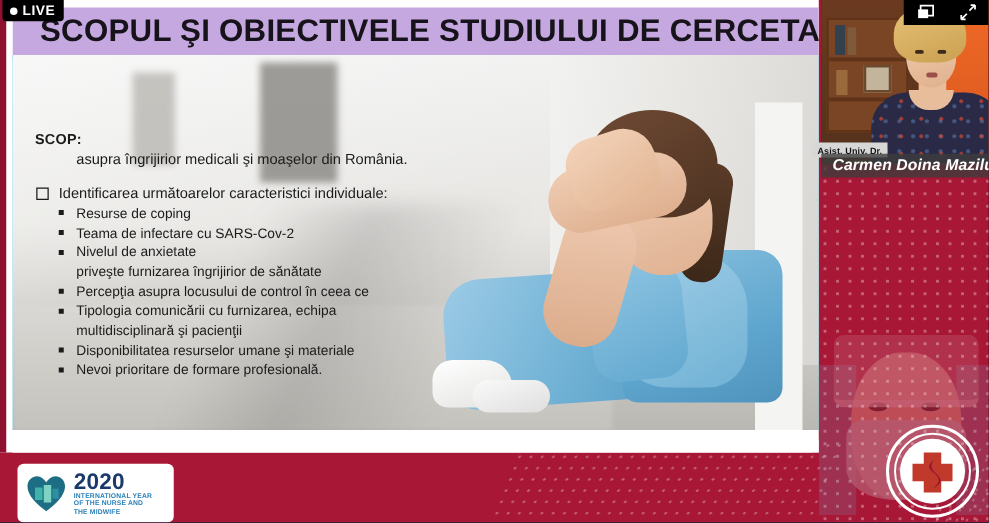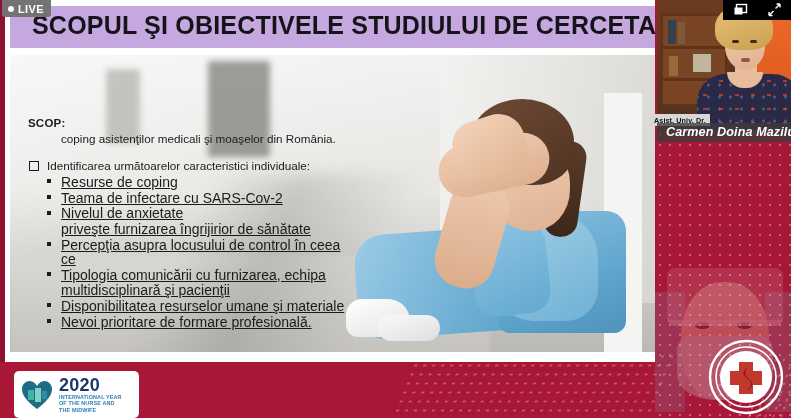--- a/index.html
+++ b/index.html
@@ -35,21 +35,21 @@
   
   .slide{position:absolute;left:0;top:0;width:655px;height:362px;background:#fff;
          border-left:5px solid #8e1230;border-right:5px solid #8e1230;box-sizing:border-box;}
   .slide-inner{position:absolute;left:5px;top:0;width:645px;height:362px;background:#fff;overflow:hidden;}
 
   .title-bar{position:absolute;left:0;top:6px;width:645px;height:42px;background:#c6a8e0;}
   .title-bar .ttl{position:absolute;left:22px;top:5px;font-size:25px;font-weight:700;color:#17131a;
         letter-spacing:.2px;white-space:nowrap;}
 
   
-  .content{position:absolute;left:0;top:55px;width:651px;height:300px;background:#0ea5e9;overflow:hidden;}
+  .content{position:absolute;left:0;top:44px;width:651px;height:300px;background:#0ea5e9;overflow:hidden;}
 
   
   .photo{position:absolute;inset:0;
      background:
        linear-gradient(160deg,rgba(255,255,255,.55),rgba(255,255,255,0) 45%),
        linear-gradient(180deg,#efefee 0%,#e8e7e4 45%,#cfcdc8 72%,#bab8b2 100%);
      filter:blur(0px);}
   .corridor-wallR{position:absolute;left:430px;top:0;width:215px;height:248px;
      background:linear-gradient(100deg,#f2f2f0,#e3e2df 60%,#d7d6d2);}
   .door{position:absolute;left:198px;top:6px;width:62px;height:96px;background:#8e8c88;filter:blur(3px);opacity:.85;}
@@ -87,29 +87,29 @@
       background:linear-gradient(160deg,#ffffff,#e3e3e1);}
   .n-shoe2{position:absolute;left:36px;top:222px;width:62px;height:26px;border-radius:14px;
       background:linear-gradient(160deg,#fafafa,#dedede);}
 
   
   .txt{position:absolute;left:18px;top:62px;width:330px;color:#1b1b1b;}
   .lbl{font-size:11.5px;font-weight:700;letter-spacing:.2px;margin:0 0 3px 0;}
   .gap{height:12px;}
   .li{position:relative;padding-left:19px;font-size:11.7px;line-height:14.4px;margin-bottom:1px;}
   .li .bx{position:absolute;left:1px;top:2px;width:8px;height:8px;border:1.6px solid #1b1b1b;}
-  .sub{position:relative;padding-left:33px;font-size:14px;line-height:14.2px;margin-bottom:1.5px;text-decoration:underline;}
+  .sub{position:relative;padding-left:33px;font-size:11px;line-height:14.2px;margin-bottom:1.5px;}
   .sub .sq{position:absolute;left:19px;top:4.5px;width:4px;height:4px;background:#1b1b1b;}
   .ind{padding-left:33px;}
 
   
   .whitestrip{position:absolute;left:0;top:352px;width:645px;height:10px;background:#fff;}
 
   
-  .live{position:absolute;left:2px;top:0;height:17px;padding:0 7px 0 6px;background:#737373;
+  .live{position:absolute;left:2px;top:0;height:17px;padding:0 7px 0 6px;background:#000000;
      border-radius:0 0 3px 3px;display:flex;align-items:center;gap:4px;}
   .live .dot{width:6px;height:6px;border-radius:50%;background:#fff;}
   .live .t{color:#fff;font-size:11px;font-weight:700;letter-spacing:.4px;}
 
   
   .vid{position:absolute;left:657px;top:0;width:134px;height:131px;overflow:hidden;background:#4a2a18;}
   .v-wallL{position:absolute;left:0;top:0;width:78px;height:131px;background:linear-gradient(180deg,#6b3a20,#53301c);}
   .v-shelf{position:absolute;left:4px;top:14px;width:66px;height:92px;background:#7a4524;
      border:2px solid #5e3318;box-sizing:border-box;}
   .v-shelf:before{content:"";position:absolute;left:0;top:30px;width:100%;height:3px;background:#5e3318;}
@@ -203,21 +203,21 @@
           <div class="n-hair"></div>
           <div class="n-forearm"></div>
           <div class="n-arm"></div>
           <div class="n-hand"></div>
         </div>
 
         <div class="txt">
 
           <div class="lbl">SCOP:</div>
           <div class="li ind">
-            <span>coping asistenţilor medicali şi moaşelor din România.</span>
+            <span>asupra îngrijirior medicali şi moaşelor din România.</span>
           </div>
 
           <div class="gap"></div>
 
           <div class="li">
             <span class="bx"></span>
             <span>Identificarea următoarelor caracteristici individuale:</span>
           </div>
 
           <div class="sub">

